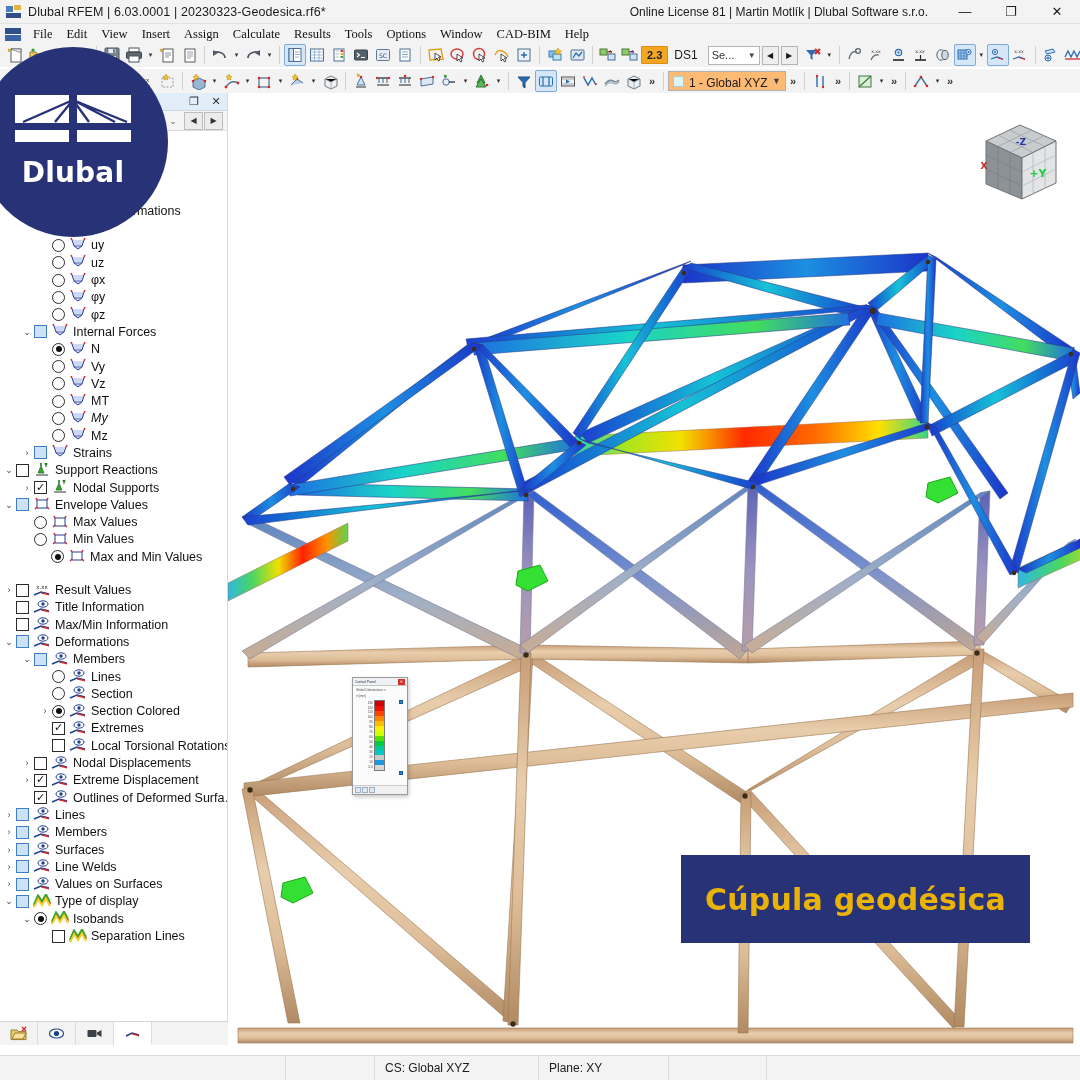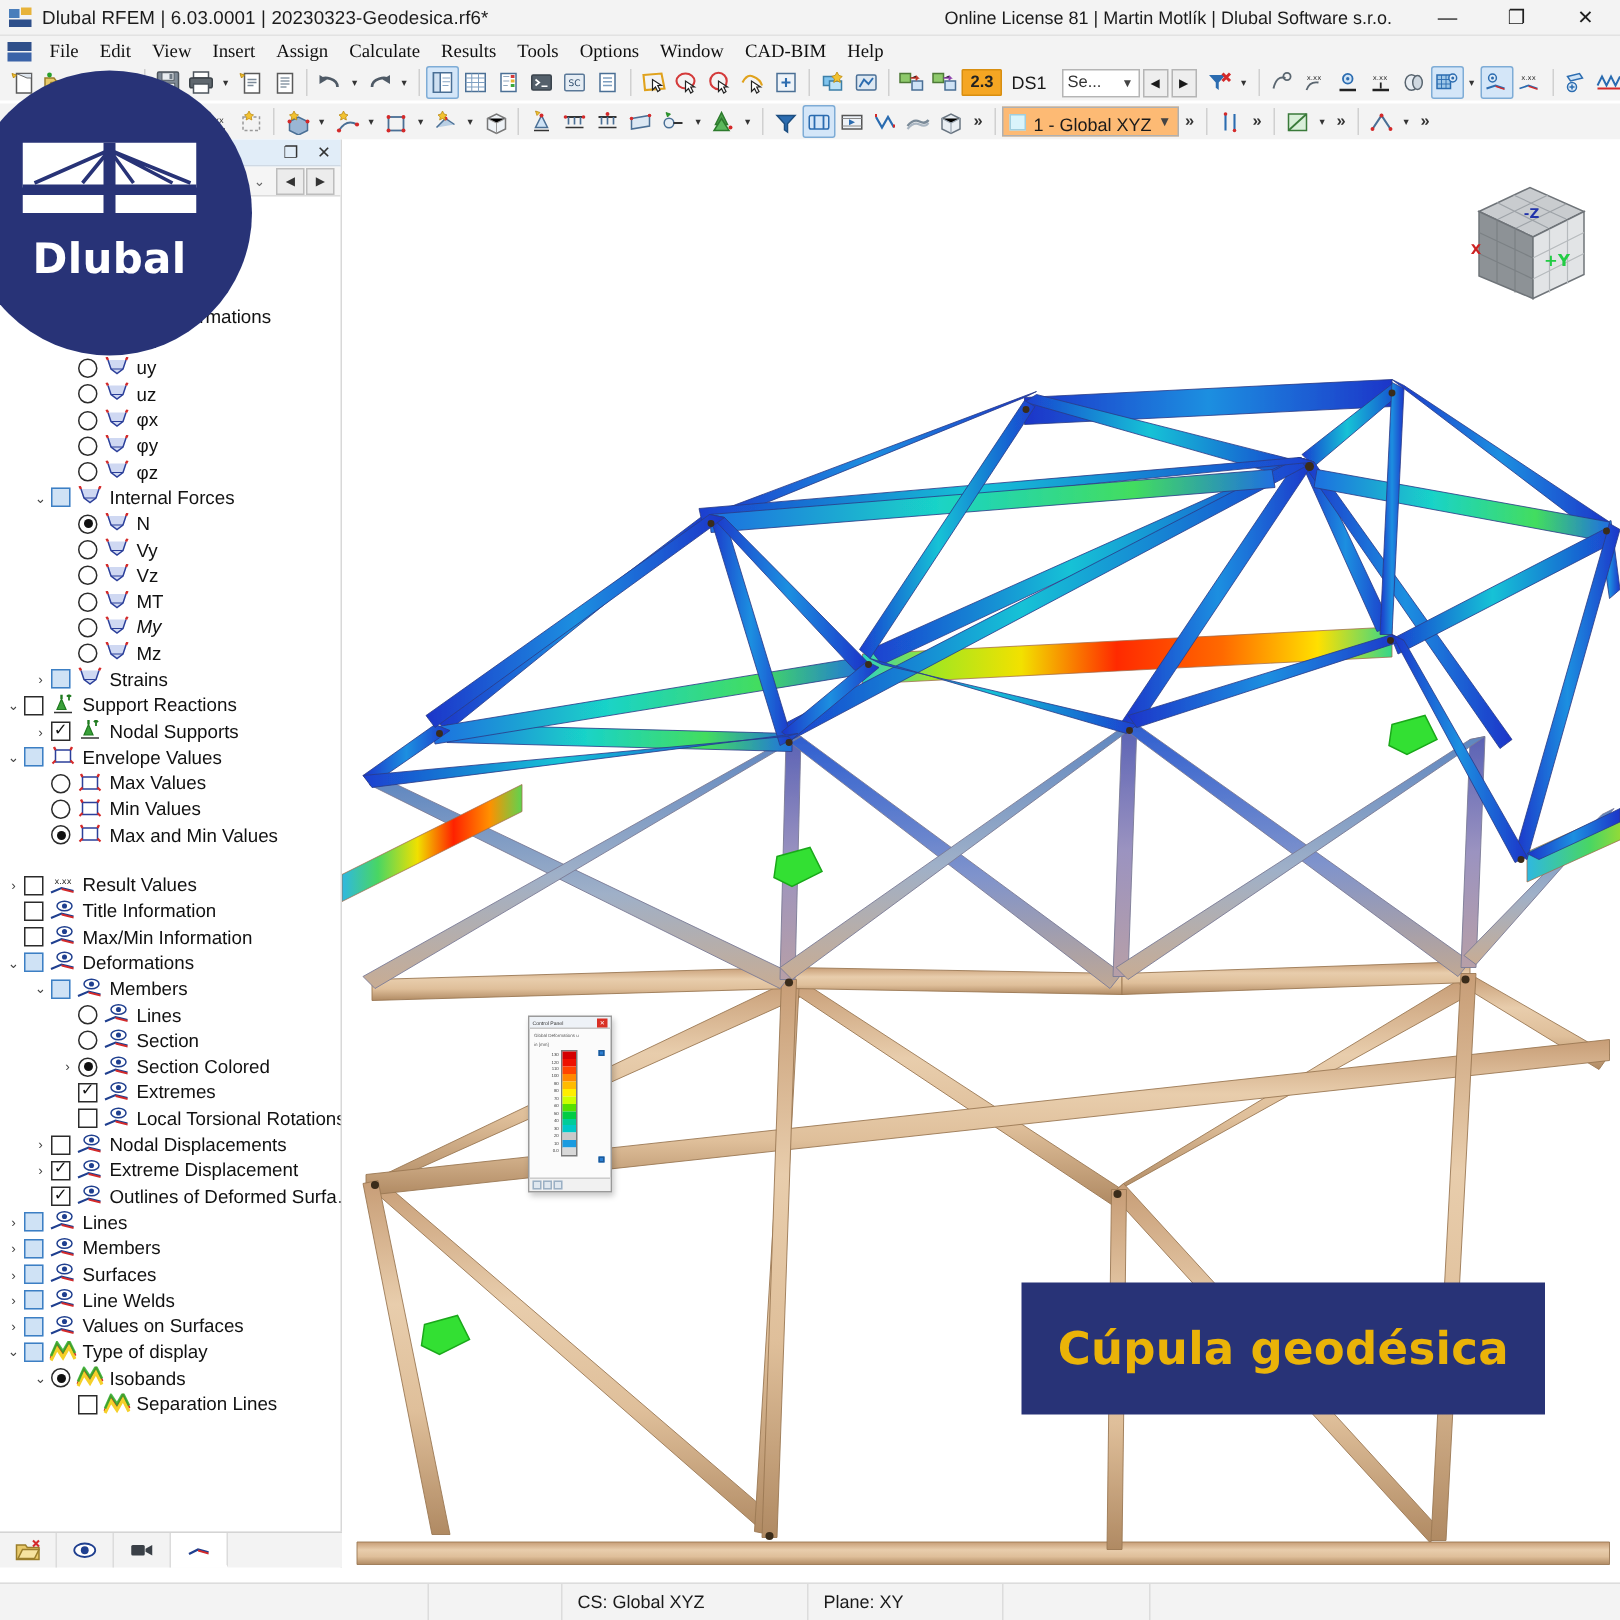--- a/index.html
+++ b/index.html
@@ -1175,21 +1175,21 @@
         <div class="tree-row" style="padding-left: 20px;">
           <span class="twist none"></span>
           <span class="radio"></span>
           <span class="ticon"><svg width="18" height="14" viewBox="0 0 18 14">
               <rect x="4" y="3" width="10" height="8" fill="none" stroke="#2b3f9a" stroke-width="1"></rect>
               <path d="M4 3 L3 1 M14 3 L15 1" stroke="#d42a2a" stroke-width="1.6"></path>
               <path d="M4 10 L2 12 M14 10 L16 12" stroke="#d42a2a" stroke-width="1.4"></path>
             </svg></span>
           <span class="tlabel">Min Values</span>
         </div>
-        <div class="tree-row" style="padding-left: 20px;">
+        <div class="tree-row" style="padding-left: 20px; margin-left: 17px;">
           <span class="twist none"></span>
           <span class="radio on"></span>
           <span class="ticon"><svg width="18" height="14" viewBox="0 0 18 14">
               <rect x="4" y="3" width="10" height="8" fill="none" stroke="#2b3f9a" stroke-width="1"></rect>
               <path d="M4 3 L3 1 M14 3 L15 1" stroke="#d42a2a" stroke-width="1.6"></path>
               <path d="M4 10 L2 12 M14 10 L16 12" stroke="#d42a2a" stroke-width="1.4"></path>
             </svg></span>
           <span class="tlabel">Max and Min Values</span>
         </div>
         <div style="height: 16px;"></div>

